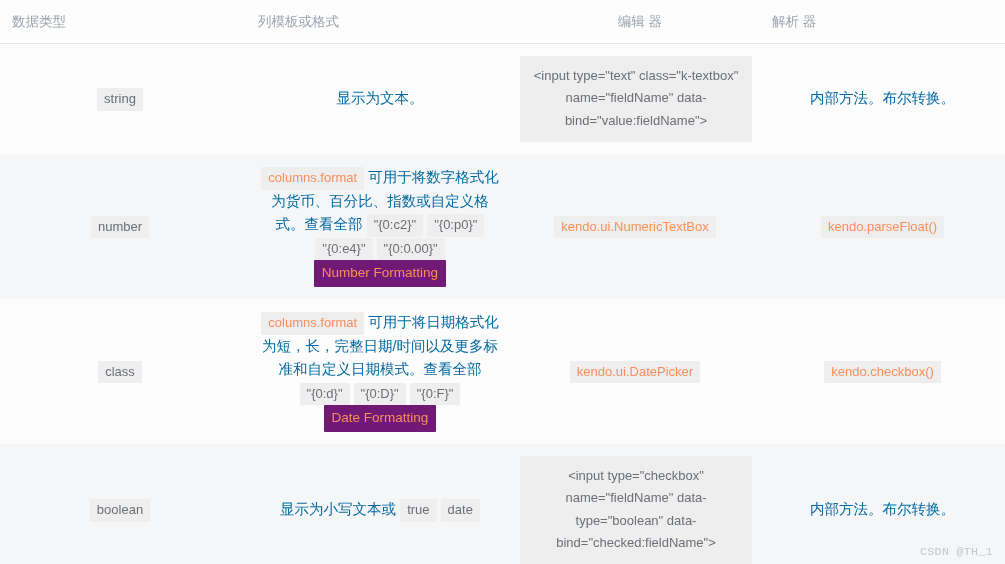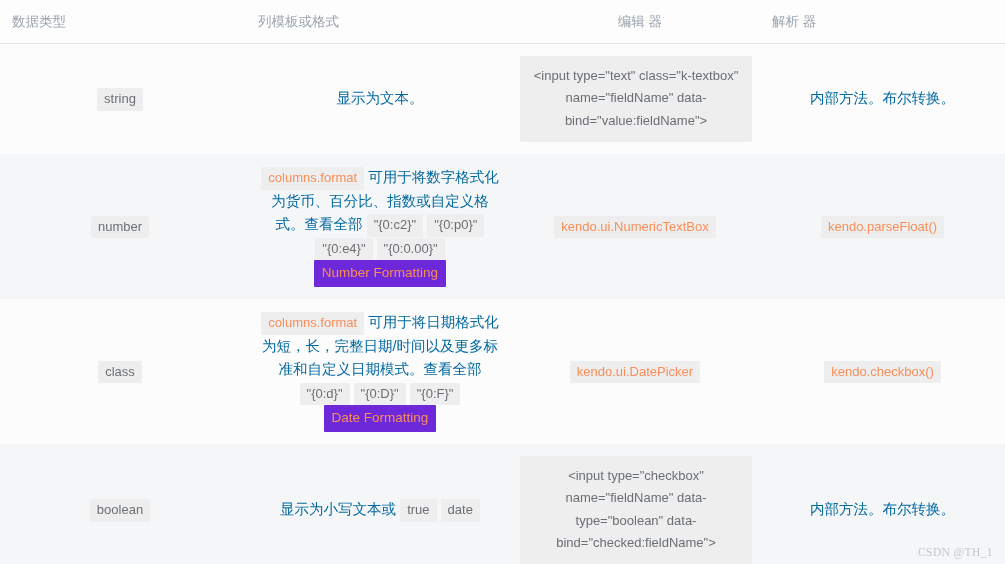--- a/index.html
+++ b/index.html
@@ -67,21 +67,21 @@
     padding: 2px 7px 3px 7px;
     border-radius: 1px;
     white-space: nowrap;
     vertical-align: baseline;
   }
   .code.orange { color: #f98e59; }
 
   
   .lnk {
     display: inline-block;
-    background: #6d28d9;
+    background: #701a75;
     color: #f98e59;
     font-size: 13.5px;
     padding: 2px 8px 3px 8px;
     border-radius: 1px;
     white-space: nowrap;
   }
 
   
   .codeblock {
     display: inline-block;
@@ -100,21 +100,21 @@
   .plain { color: #0369a1; }
 
   
   .watermark {
     position: absolute;
     right: 12px;
     bottom: 6px;
     font-size: 11.5px;
     color: #c3c7cb;
     letter-spacing: 0.4px;
-    font-family: Liberation Serif, serif;
+    font-family: Liberation Mono, monospace;
   }
 </style>
 </head>
 <body>
 
 <table class="doc-table">
   <colgroup>
     <col class="c-type">
       <col class="c-tmpl">
       <col class="c-editor">

